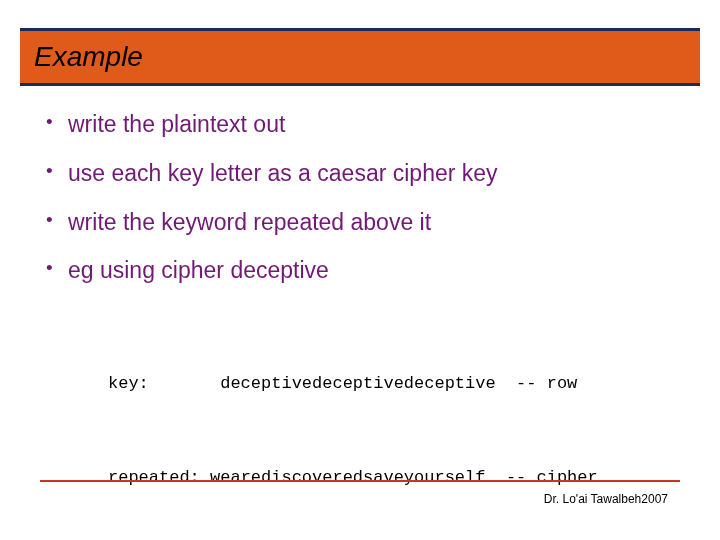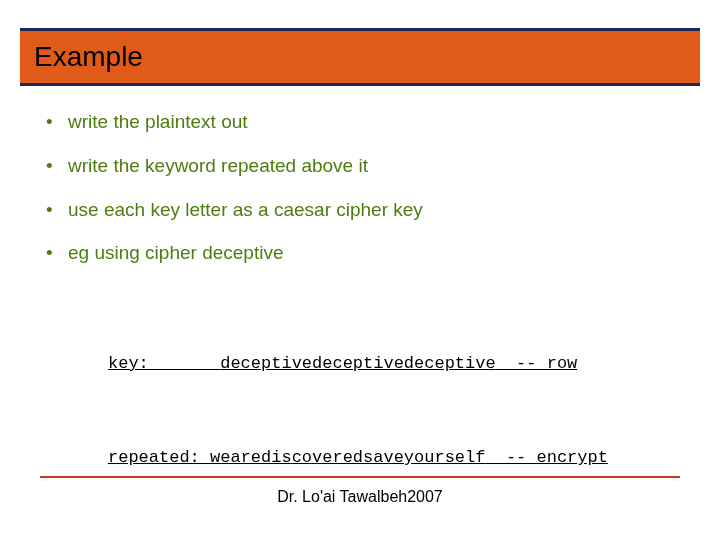--- a/index.html
+++ b/index.html
@@ -15,35 +15,36 @@
     width: 100%;
     height: 28px;
     background: #ffffff;
   }
   .title-bar {
     margin: 0 20px;
     background: #e05a1a;
     border-top: 3px solid #1a2a5a;
     border-bottom: 3px solid #1a2a5a;
     padding: 10px 14px;
+    font-style: italic;
   }
   .title-bar h1 {
     font-size: 28px;
     font-weight: 400;
     color: #000;
   }
   .content {
     padding: 24px 40px 0 40px;
   }
   ul.bullets {
     list-style: none;
   }
   ul.bullets > li {
-    font-size: 19px;
-    color: #4d7c0f;
+    font-size: 23px;
+    color: #701a75;
     margin-bottom: 20px;
     padding-left: 28px;
     position: relative;
     line-height: 1.25;
   }
   ul.bullets > li::before {
     content: "•";
     position: absolute;
     left: 6px;
     top: 0;
@@ -52,61 +53,61 @@
   .italic { }
   .mono-block {
     font-family: "Courier New", Courier, monospace;
     font-size: 17px;
     color: #000;
     margin-left: 68px;
     margin-top: 6px;
     white-space: pre;
     line-height: 1.85;
   }
-  .mono-row { display: block; text-decoration: underline; }
+  .mono-row { display: block; }
   .footer {
     position: absolute;
     left: 40px;
     right: 40px;
     bottom: 34px;
   }
   .footer-line {
     border-top: 2px solid #c9381c;
     margin-bottom: 10px;
   }
   .footer-row {
     display: flex;
-    justify-content: center;
-    font-size: 16px;
+    justify-content: flex-end;
+    font-size: 12px;
     color: #000;
     padding: 0 12px;
   }
 </style>
 </head>
 <body>
 
 <div class="top-gap"></div>
 
 <div class="title-bar">
   <h1>Example</h1>
 </div>
 
 <div class="content">
   <ul class="bullets">
     <li>write the plaintext out</li>
+    <li>use each key letter as a caesar cipher key</li>
     <li>write the keyword repeated above it</li>
-    <li>use each key letter as a caesar cipher key</li>
     <li>
       <span>eg using cipher </span><span class="italic">deceptive</span>
     </li>
   </ul>
 
   <div class="mono-block">
     <span class="mono-row"><span>key:       </span><span>deceptivedeceptivedeceptive</span><span>  -- row</span></span>
-    <span class="mono-row"><span>repeated: </span><span>wearediscoveredsaveyourself</span><span>  -- encrypt</span></span>
+    <span class="mono-row"><span>repeated: </span><span>wearediscoveredsaveyourself</span><span>  -- cipher</span></span>
     
   </div>
 </div>
 
 <div class="footer">
   <div class="footer-line"></div>
   <div class="footer-row">
     <span>Dr. Lo'ai Tawalbeh</span>
     <span>2007</span>
   </div>

